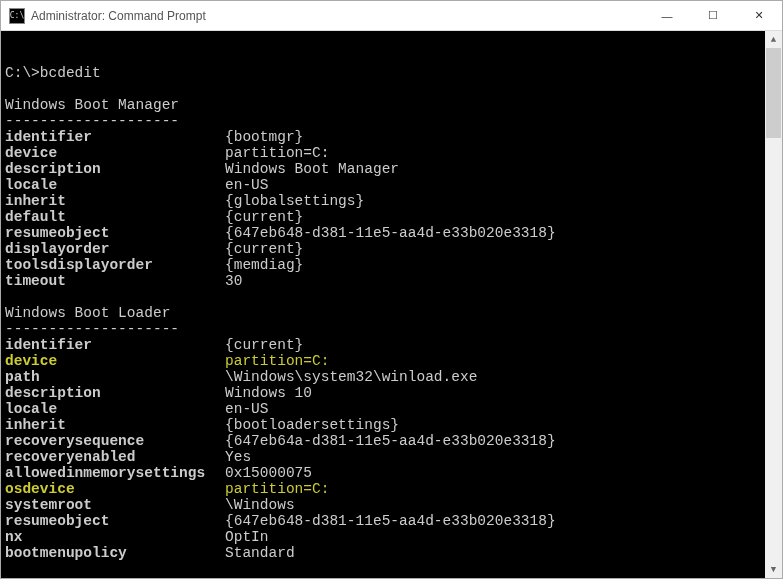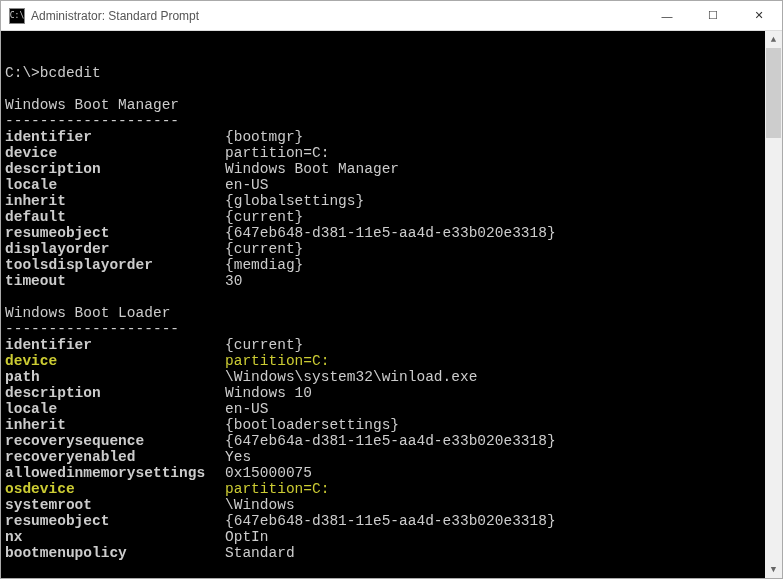--- a/index.html
+++ b/index.html
@@ -101,21 +101,21 @@
     }
     .scrollbar-arrow.up { top: 0; }
     .scrollbar-arrow.down { bottom: 0; }
   </style>
 </head>
 <body>
 
 <div class="window">
   <div class="titlebar">
     <div class="titlebar-icon">C:\</div>
-    <div class="titlebar-text">Administrator: Standard Prompt</div>
+    <div class="titlebar-text">Administrator: Command Prompt</div>
     <div class="titlebar-controls">
       <div class="titlebar-btn">—</div>
       <div class="titlebar-btn">☐</div>
       <div class="titlebar-btn close">✕</div>
     </div>
   </div>
   <div class="console">
     <div class="console-content" id="console-out"><span class="row">C:\&gt;bcdedit</span><span class="row"> </span><span class="row">Windows Boot Manager</span><span class="row">--------------------</span><span class="row"><span class="key">identifier</span><span class="">{bootmgr}</span></span><span class="row"><span class="key">device</span><span class="">partition=C:</span></span><span class="row"><span class="key">description</span><span class="">Windows Boot Manager</span></span><span class="row"><span class="key">locale</span><span class="">en-US</span></span><span class="row"><span class="key">inherit</span><span class="">{globalsettings}</span></span><span class="row"><span class="key">default</span><span class="">{current}</span></span><span class="row"><span class="key">resumeobject</span><span class="">{647eb648-d381-11e5-aa4d-e33b020e3318}</span></span><span class="row"><span class="key">displayorder</span><span class="">{current}</span></span><span class="row"><span class="key">toolsdisplayorder</span><span class="">{memdiag}</span></span><span class="row"><span class="key">timeout</span><span class="">30</span></span><span class="row"> </span><span class="row">Windows Boot Loader</span><span class="row">--------------------</span><span class="row"><span class="key">identifier</span><span class="">{current}</span></span><span class="row"><span class="key hl">device</span><span class="hl">partition=C:</span></span><span class="row"><span class="key">path</span><span class="">\Windows\system32\winload.exe</span></span><span class="row"><span class="key">description</span><span class="">Windows 10</span></span><span class="row"><span class="key">locale</span><span class="">en-US</span></span><span class="row"><span class="key">inherit</span><span class="">{bootloadersettings}</span></span><span class="row"><span class="key">recoverysequence</span><span class="">{647eb64a-d381-11e5-aa4d-e33b020e3318}</span></span><span class="row"><span class="key">recoveryenabled</span><span class="">Yes</span></span><span class="row"><span class="key">allowedinmemorysettings</span><span class="">0x15000075</span></span><span class="row"><span class="key hl">osdevice</span><span class="hl">partition=C:</span></span><span class="row"><span class="key">systemroot</span><span class="">\Windows</span></span><span class="row"><span class="key">resumeobject</span><span class="">{647eb648-d381-11e5-aa4d-e33b020e3318}</span></span><span class="row"><span class="key">nx</span><span class="">OptIn</span></span><span class="row"><span class="key">bootmenupolicy</span><span class="">Standard</span></span><span class="row"> </span><span class="row">C:\&gt;</span></div>
     <div class="scrollbar">
       <div class="scrollbar-arrow up">▲</div>

